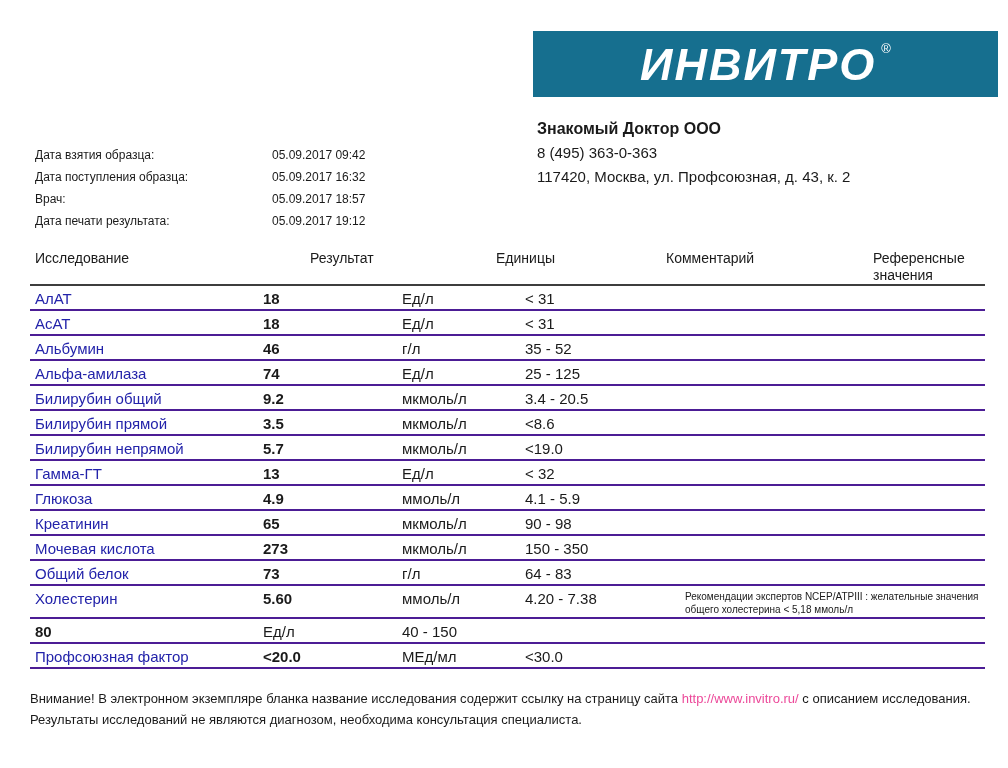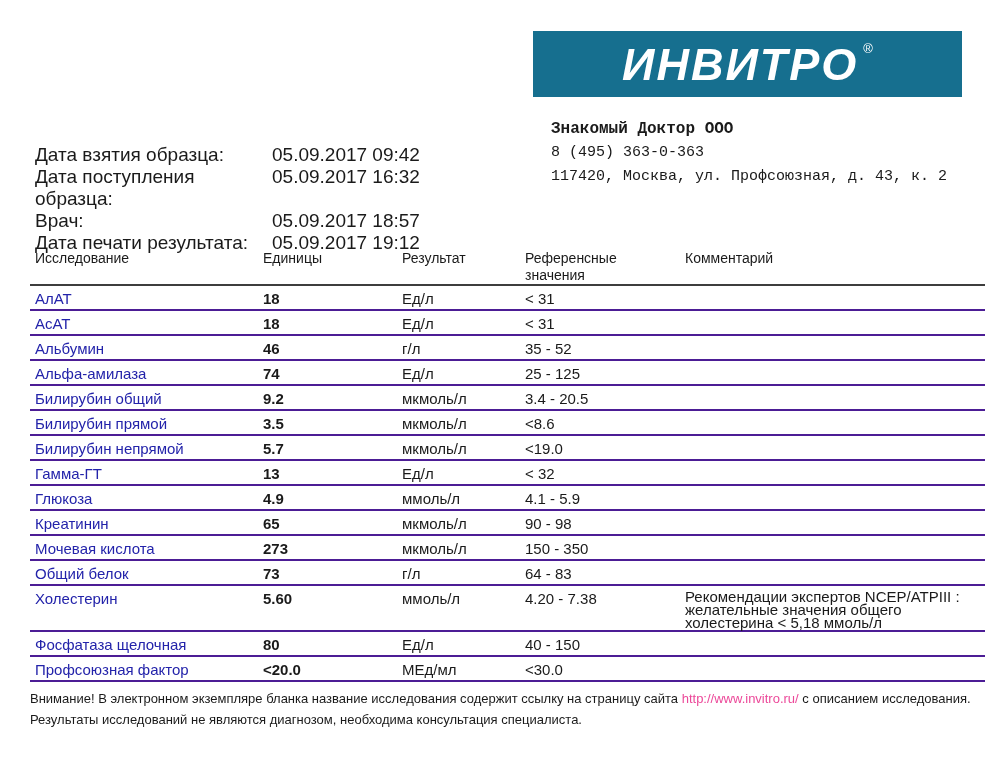--- a/index.html
+++ b/index.html
@@ -7,63 +7,64 @@
   body {
     position: relative;
     font-family: "Liberation Sans", sans-serif;
     color: #1a1a1a;
     overflow: hidden;
   }
 
   
   .logo-box {
     position: absolute; left: 533px; top: 31px;
-    width: 429px; height: 66px;
+    width: 465px; height: 66px;
     background: #166f8f;
     display: flex; align-items: center; justify-content: center;
   }
   .logo-text {
     color: #ffffff; font-style: italic; font-weight: 600;
     font-size: 45px; letter-spacing: 2px; line-height: 1;
   }
   .logo-reg {
     color: #ffffff; font-size: 13px; font-weight: 400;
     position: relative; top: -16px; margin-left: 5px;
   }
 
   
-  .org-block { position: absolute; left: 551px; top: 117px; font-size: 15px; line-height: 24px; font-family: Liberation Mono, monospace; }
+  .org-block { position: absolute; left: 537px; top: 117px; font-size: 15px; line-height: 24px; }
   .org-name { font-weight: bold; font-size: 16px; }
 
   
-  .dates-block { position: absolute; left: 35px; top: 144px; font-size: 19px; line-height: 22px; }
+  .dates-block { position: absolute; left: 35px; top: 144px; font-size: 12px; line-height: 22px; }
   .date-row { display: grid; grid-template-columns: 237px auto; }
 
   
   .results-table { position: absolute; left: 30px; top: 248px; width: 955px; }
   .t-head, .t-row {
     display: grid;
     grid-template-columns: 228px 139px 123px 160px 1fr;
   }
   .t-head {
     font-size: 14px; line-height: 17px;
     padding-top: 2px; min-height: 37px;
     border-bottom: 2px solid #3d3d3d;
+    gap: 47px;
   }
   .t-head .hc { padding-left: 5px; }
   .t-head .hc.ref { max-width: 120px; }
   .t-row {
     border-bottom: 2px solid #4c1d95;
     padding: 4px 0 1px 0;
     min-height: 25px;
   }
   .c { font-size: 15px; line-height: 18px; padding-left: 5px; }
   .c.name { color: #2323aa; cursor: pointer; }
   .c.result { font-weight: bold; }
-  .c.comment { font-size: 15px; line-height: 13px; padding-right: 4px; }
+  .c.comment { font-size: 10px; line-height: 13px; padding-right: 4px; }
 
   
   .footer { position: absolute; left: 30px; top: 688px; width: 946px; font-size: 13px; line-height: 21px; }
   .footer .disclaimer { margin-top: 0; }
   .footer a, .footer .link { color: #ec4899; text-decoration: none; cursor: pointer; }
 </style>
 </head>
 <body>
 
 <div class="logo-box" style="background: rgb(22, 111, 143);">
@@ -92,24 +93,24 @@
   </div>
   <div class="date-row">
     <span class="date-label">Дата печати результата:</span>
     <span class="date-value">05.09.2017 19:12</span>
   </div>
 </div>
 
 <div class="results-table">
   <div class="t-head">
     <div class="hc">Исследование</div>
+    <div class="hc">Результат</div>
     <div class="hc">Единицы</div>
-    <div class="hc">Результат</div>
+    <div class="hc">Комментарий</div>
     <div class="hc ref">Референсные значения</div>
-    <div class="hc">Комментарий</div>
   </div>
   <div class="t-body">
   <div class="t-row">
     <div class="c name">АлАТ</div>
     <div class="c result">18</div>
     <div class="c units">Ед/л</div>
     <div class="c ref">&lt; 31</div>
     <div class="c comment"></div>
   </div>
 
@@ -203,21 +204,20 @@
 
   <div class="t-row">
     <div class="c name">Холестерин</div>
     <div class="c result">5.60</div>
     <div class="c units">ммоль/л</div>
     <div class="c ref">4.20 - 7.38</div>
     <div class="c comment">Рекомендации экспертов NCEP/ATPIII : желательные значения общего холестерина &lt; 5,18 ммоль/л</div>
   </div>
 
   <div class="t-row">
-    <div class="c name">Фосфатаза щелочная</div>
     <div class="c result">80</div>
     <div class="c units">Ед/л</div>
     <div class="c ref">40 - 150</div>
     <div class="c comment"></div>
   </div>
 
   <div class="t-row">
     <div class="c name">Профсоюзная фактор</div>
     <div class="c result">&lt;20.0</div>
     <div class="c units">МЕд/мл</div>

